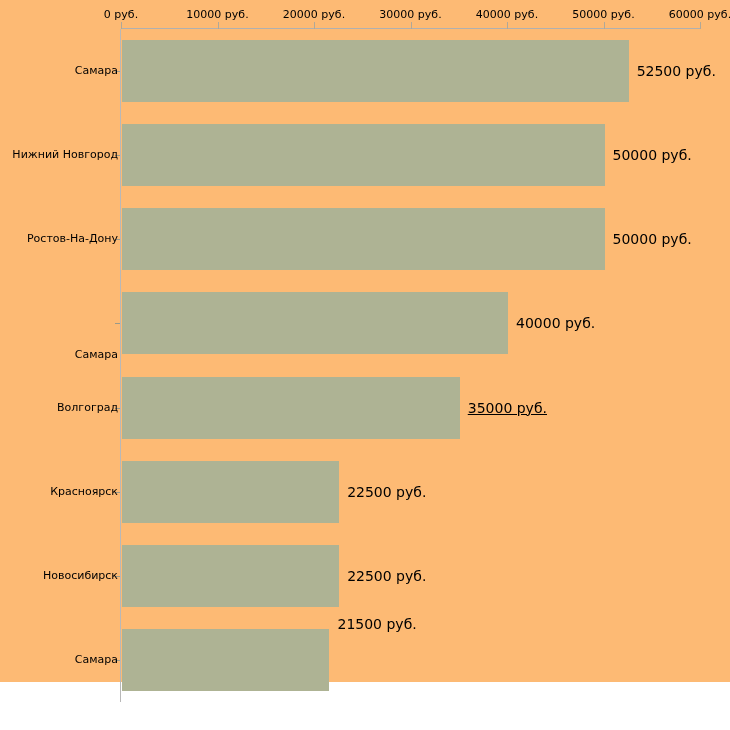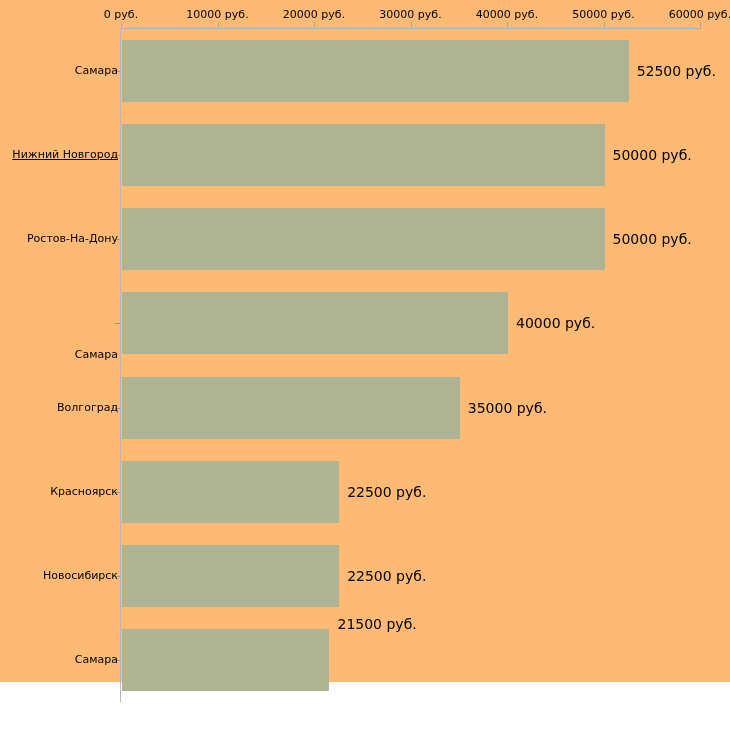--- a/index.html
+++ b/index.html
@@ -115,21 +115,21 @@
       <div class="x-tick-label" style="left: 507px;">40000 руб.</div>
       <div class="x-tick" style="left: 603.5px;"></div>
       <div class="x-tick-label" style="left: 603.5px;">50000 руб.</div>
       <div class="x-tick" style="left: 700px;"></div>
       <div class="x-tick-label" style="left: 700px;">60000 руб.</div>
     </div>
   <div id="ylabels-layer">
       <div class="y-tick" style="top: 71px;"></div>
       <div class="cat-label" style="top: 71.0625px;">Самара</div>
       <div class="y-tick" style="top: 155px;"></div>
-      <div class="cat-label" style="top: 155.188px; text-decoration: underline;">Нижний Новгород</div>
+      <div class="cat-label" style="top: 155.188px;">Нижний Новгород</div>
       <div class="y-tick" style="top: 239px;"></div>
       <div class="cat-label" style="top: 239.312px;">Ростов-На-Дону</div>
       <div class="y-tick" style="top: 323px;"></div>
       <div class="cat-label" style="top: 323.438px; margin-top: 32px;">Самара</div>
       <div class="y-tick" style="top: 408px;"></div>
       <div class="cat-label" style="top: 407.562px;">Волгоград</div>
       <div class="y-tick" style="top: 492px;"></div>
       <div class="cat-label" style="top: 491.688px;">Красноярск</div>
       <div class="y-tick" style="top: 576px;"></div>
       <div class="cat-label" style="top: 575.812px;">Новосибирск</div>
@@ -139,21 +139,21 @@
   <div id="bars-layer">
       <div class="bar" title="Москва: 52500 руб." style="left: 122px; top: 40.0204px; width: 506.625px; height: 62.0842px; background: rgb(174, 179, 148);"></div>
       <div class="bar-value" style="left: 636.625px; top: 71.0625px;">52500 руб.</div>
       <div class="bar" title="Нижний Новгород: 50000 руб." style="left: 122px; top: 124.145px; width: 482.5px; height: 62.0842px; background: rgb(174, 179, 148);"></div>
       <div class="bar-value" style="left: 612.5px; top: 155.188px;">50000 руб.</div>
       <div class="bar" title="Ростов-На-Дону: 50000 руб." style="left: 122px; top: 208.27px; width: 482.5px; height: 62.0842px; background: rgb(174, 179, 148);"></div>
       <div class="bar-value" style="left: 612.5px; top: 239.312px;">50000 руб.</div>
       <div class="bar" title="Самара: 40000 руб." style="left: 122px; top: 292.395px; width: 386px; height: 62.0842px; background: rgb(174, 179, 148);"></div>
       <div class="bar-value" style="left: 516px; top: 323.438px;">40000 руб.</div>
       <div class="bar" title="Волгоград: 35000 руб." style="left: 122px; top: 376.52px; width: 337.75px; height: 62.0842px; background: rgb(174, 179, 148);"></div>
-      <div class="bar-value" style="left: 467.75px; top: 407.562px;">35000 руб.</div>
+      <div class="bar-value" style="left: 467.75px; top: 407.562px; text-decoration: underline;">35000 руб.</div>
       <div class="bar" title="Новосибирск: 22500 руб." style="left: 122px; top: 460.645px; width: 217.125px; height: 62.0842px; background: rgb(174, 179, 148);"></div>
       <div class="bar-value" style="left: 347.125px; top: 491.688px;">22500 руб.</div>
       <div class="bar" title="Красноярск: 22500 руб." style="left: 122px; top: 544.77px; width: 217.125px; height: 62.0842px; background: rgb(174, 179, 148);"></div>
       <div class="bar-value" style="left: 347.125px; top: 575.812px;">22500 руб.</div>
       <div class="bar" title="Пермь: 21500 руб." style="left: 122px; top: 628.895px; width: 207.475px; height: 62.0842px; background: rgb(174, 179, 148);"></div>
       <div class="bar-value" style="left: 337.475px; top: 624px;">21500 руб.</div>
     </div>
 
 </div>
 

